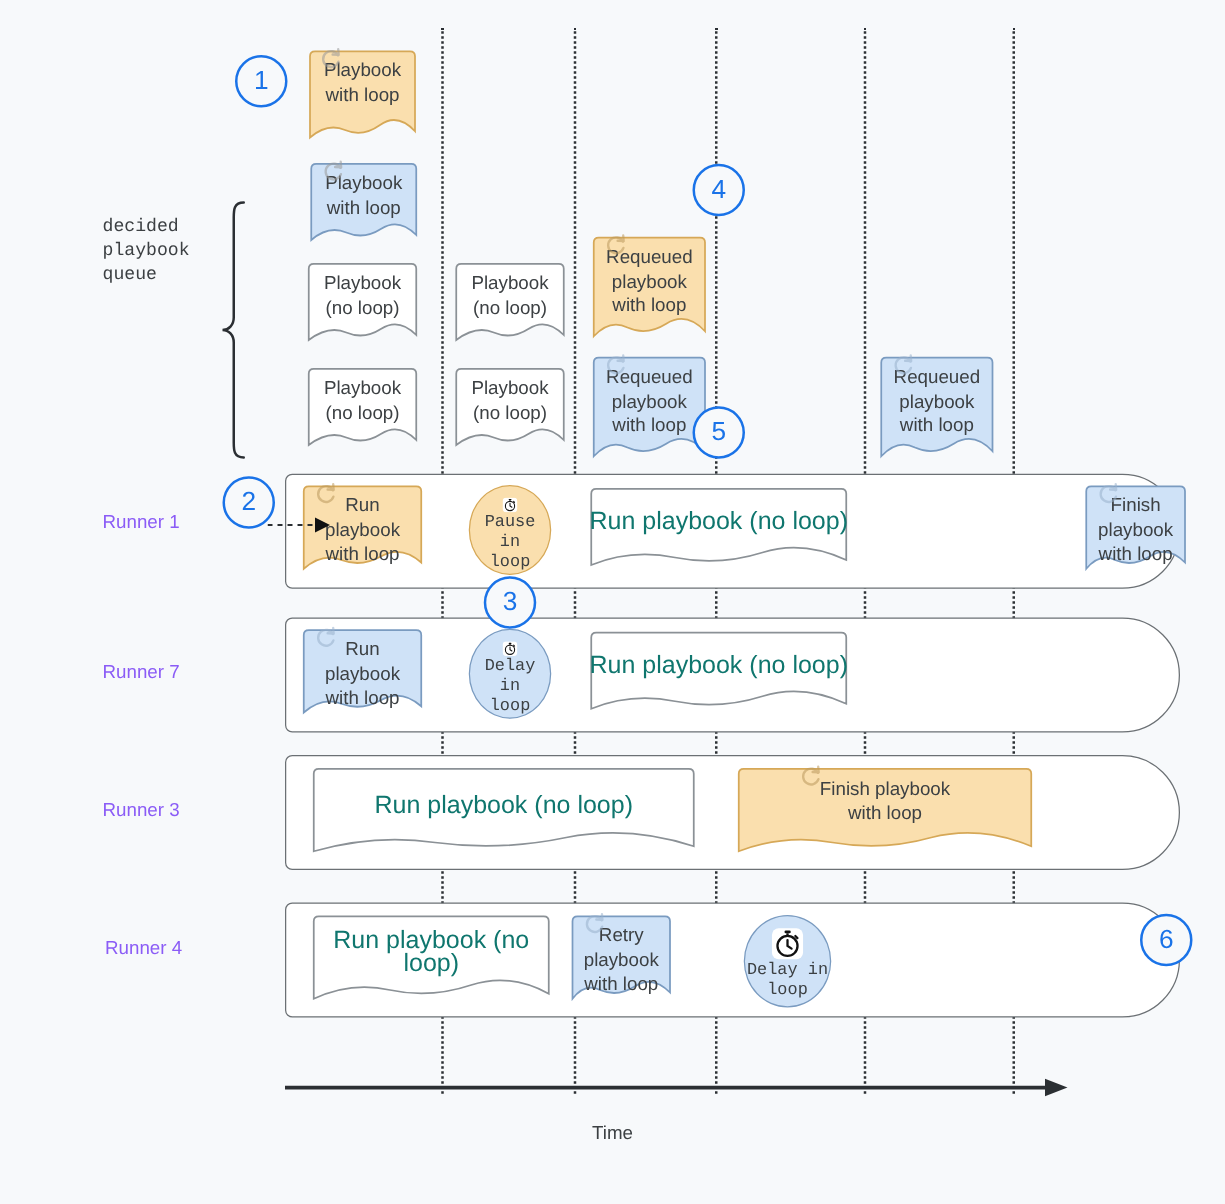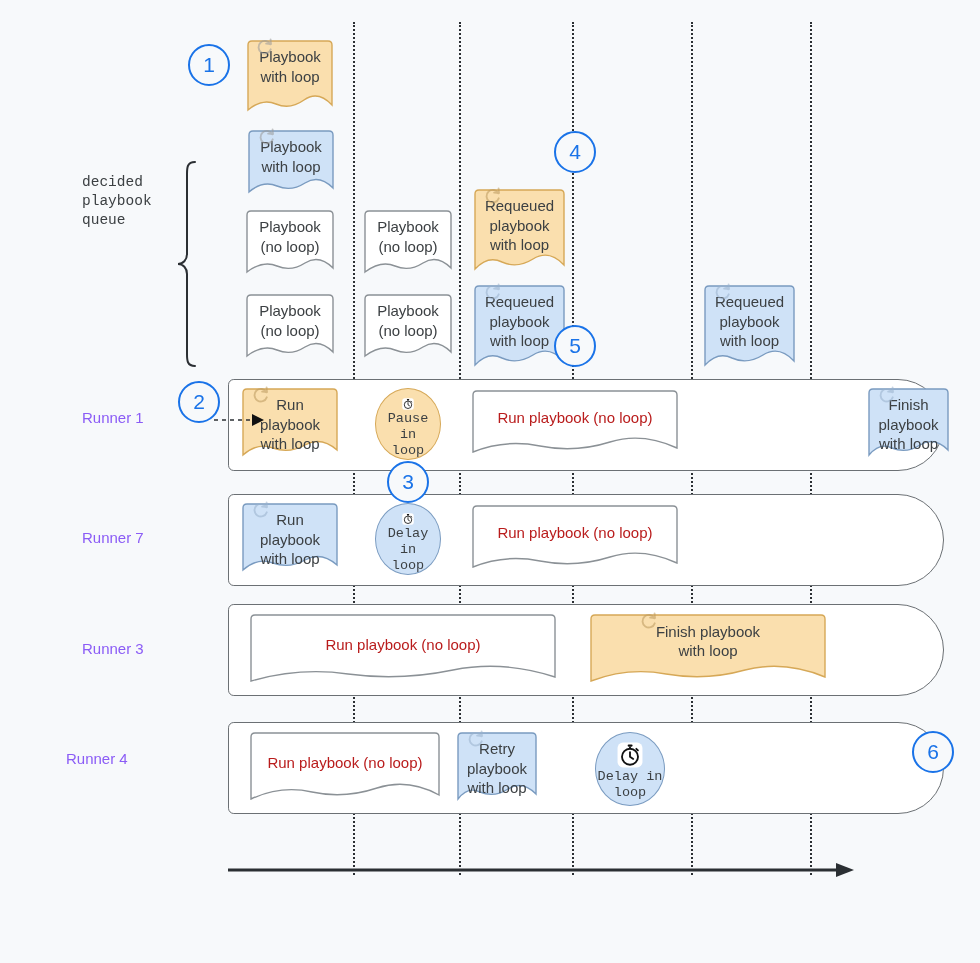--- a/index.html
+++ b/index.html
@@ -76,21 +76,21 @@
     bottom:10px;
     width:18px;height:18px;
     opacity:.55;
   }
   .pb.center .pb-text{display:flex;align-items:center;justify-content:center;height:100%;padding-top:0;}
 
   
   .task{
     position:absolute;
     display:flex;align-items:center;justify-content:center;
-    font-size:15px;color:#b91c1c;text-align:center;line-height:19px;
+    font-size:20px;color:#0f766e;text-align:center;line-height:19px;
   }
   .task svg{position:absolute;left:0;top:0;width:100%;height:100%;}
   .task span{position:relative;z-index:2;padding-bottom:12px;}
 
   
   .delay{
     position:absolute;
     border-radius:50%;
     display:flex;flex-direction:column;
     align-items:center;justify-content:flex-start;
@@ -320,21 +320,21 @@
     <svg viewBox="0 0 240 76" preserveAspectRatio="none">
       <path d="M3 7 Q3 3 7 3 L233 3 Q237 3 237 7 L237 65 Q196 48 157 58 Q118 69 78 62 Q40 55 3 69 Z" fill="#fadfae" stroke="#d6a857" stroke-width="1.4"></path>
     </svg>
     <div class="pb-text" style="height:58px;padding-top:0;display:flex;align-items:center;justify-content:center;">Finish playbook<br>with loop</div>
     <svg class="loop-ic" style="left:52px;bottom:12px" viewBox="0 0 20 20">
       <path d="M16 7 A7 7 0 1 0 16.4 12.6" fill="none" stroke="#bc9a5e" stroke-width="2.1" stroke-linecap="round"></path>
       <path d="M11.2 6.2 L16.6 6.6 L16.2 1.6" fill="none" stroke="#bc9a5e" stroke-width="2.1" stroke-linecap="round" stroke-linejoin="round"></path>
     </svg>
   </div>
 
-  <div class="row-label" style="left:66px;top:750px">Runner 4</div>
+  <div class="row-label" style="left:84px;top:750px">Runner 4</div>
   <div class="lane" style="left:228px;top:722px;width:714px;height:90px;"></div>
 
   <div class="task" style="left:248px;top:730px;width:194px;height:76px;">
     <svg viewBox="0 0 194 76" preserveAspectRatio="none">
       <path d="M3 7 Q3 3 7 3 L187 3 Q191 3 191 7 L191 65 Q160 48 129 58 Q96 69 64 62 Q33 55 3 69 Z" fill="#ffffff" stroke="#8b9196" stroke-width="1.4"></path>
     </svg>
     <span>Run playbook (no loop)</span>
   </div>
 
   <div class="pb" style="left:455px;top:730px;width:84px;height:76px;">
@@ -364,14 +364,15 @@
   <div class="step" style="left:178px;top:381px">2</div>
   <div class="step" style="left:387px;top:461px">3</div>
   <div class="step" style="left:554px;top:131px">4</div>
   <div class="step" style="left:554px;top:325px">5</div>
   <div class="step" style="left:912px;top:731px">6</div>
 
   <svg class="axis" viewBox="0 0 628 20" preserveAspectRatio="none">
     <path d="M0 10 L612 10" stroke="#2b2f33" stroke-width="3"></path>
     <path d="M608 3 L626 10 L608 17 Z" fill="#2b2f33"></path>
   </svg>
+  <div class="axis-caption">Time</div>
 
 </div>
 
 </body></html>

